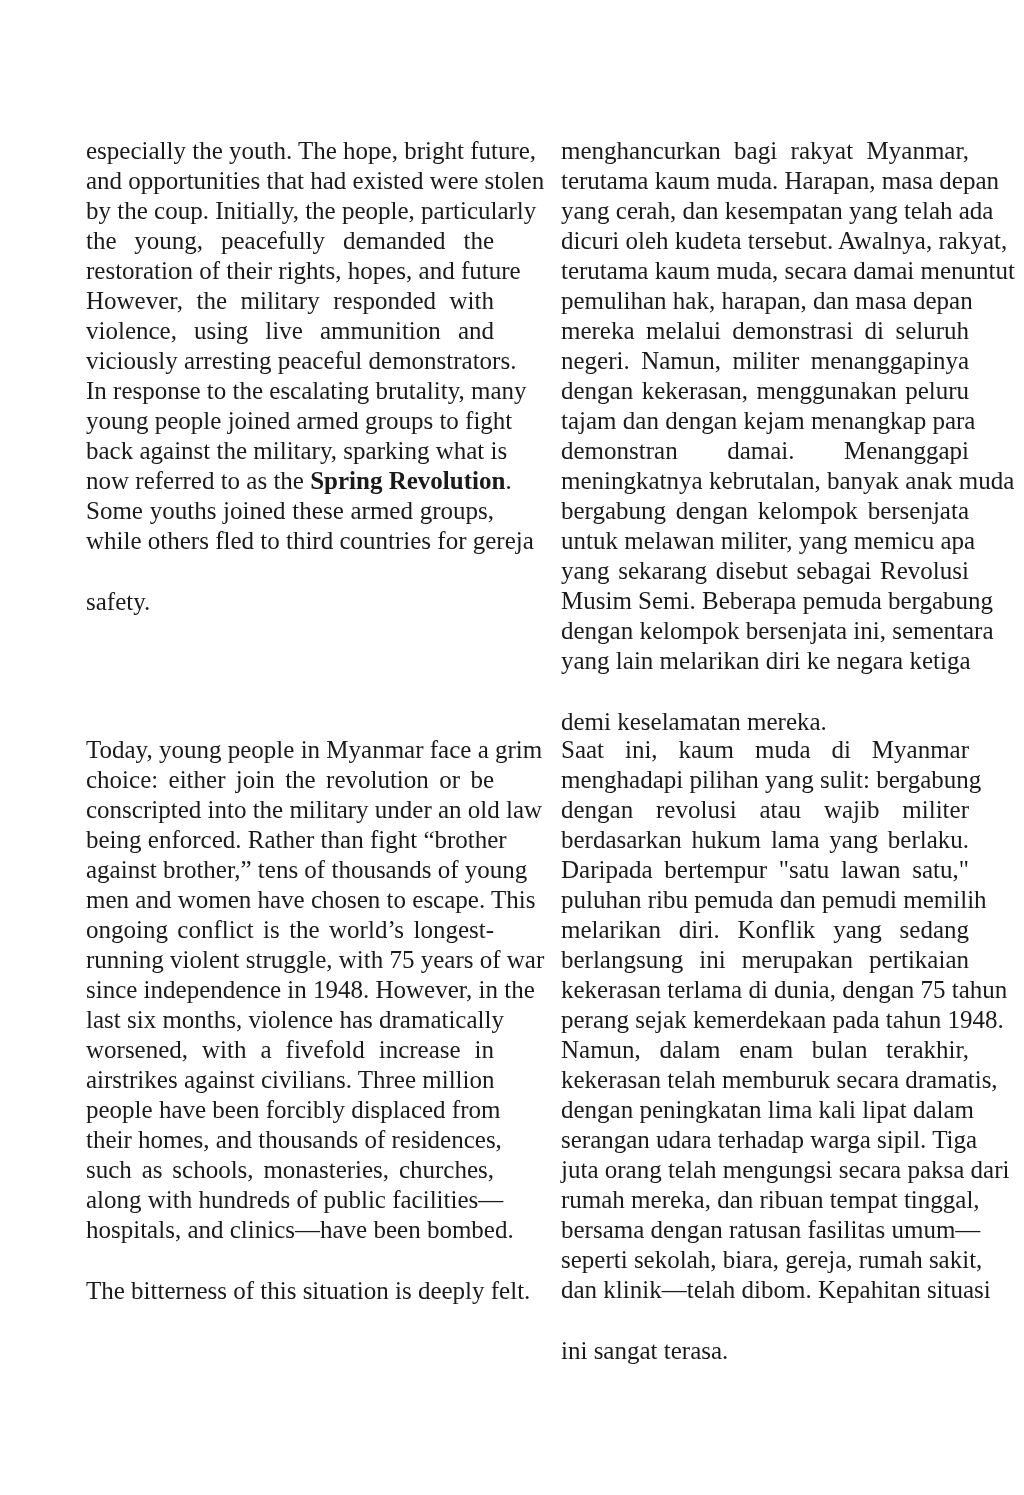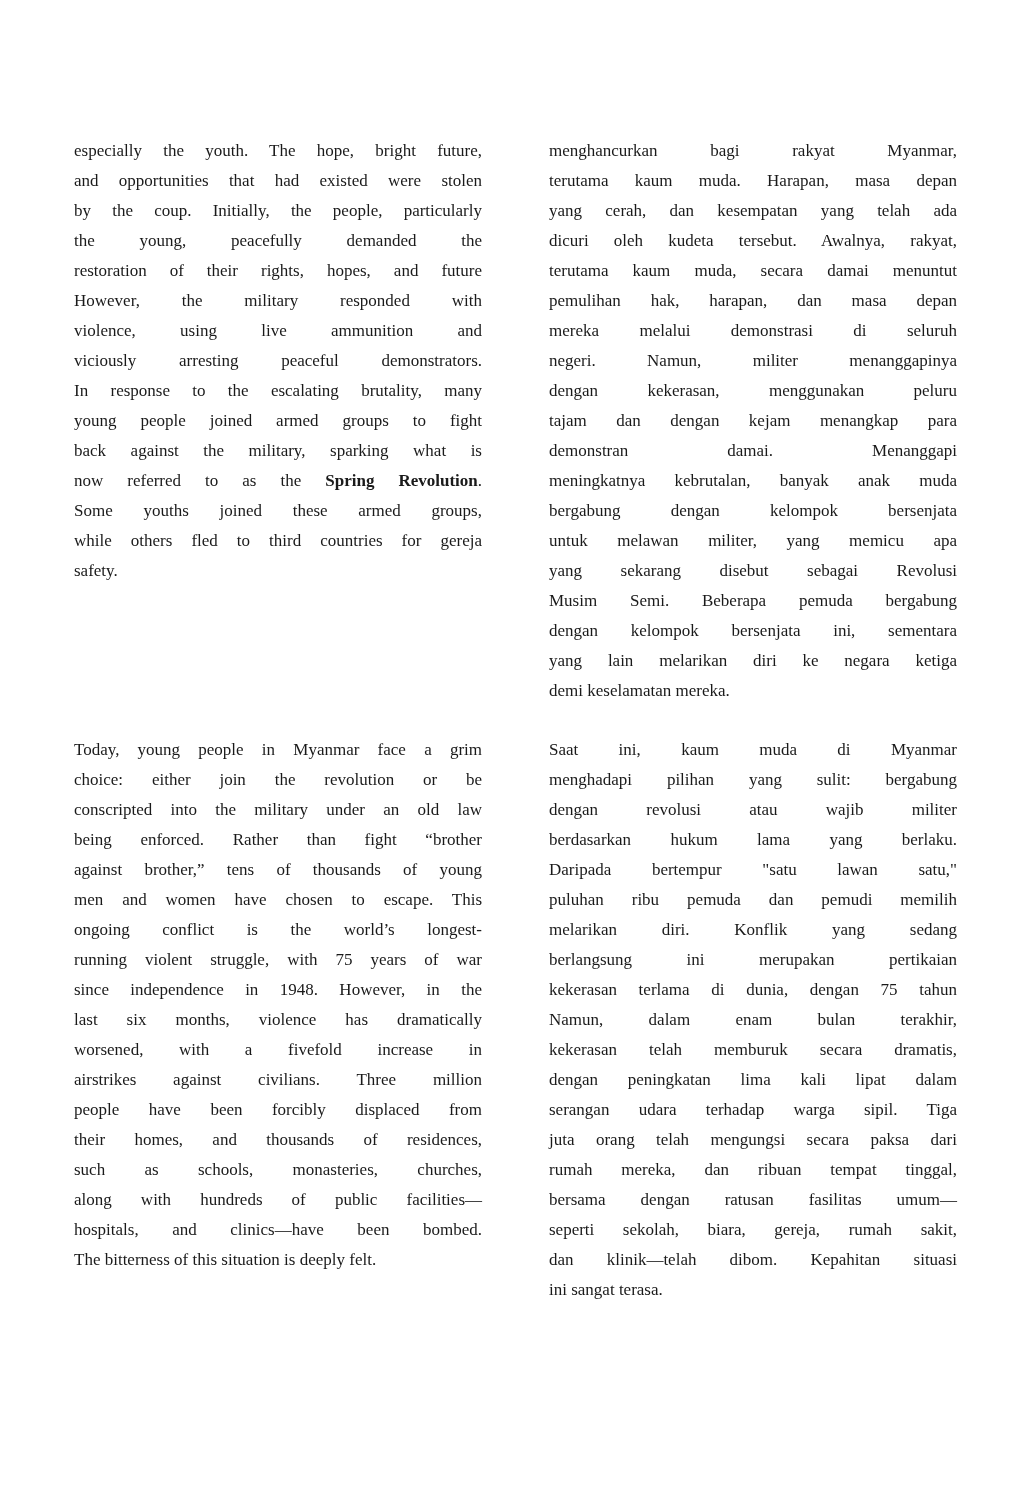--- a/index.html
+++ b/index.html
@@ -16,35 +16,36 @@
       color: #1a1a1a;
     }
     .column {
       position: absolute;
       width: 408px;
     }
     .col-left { left: 70px; }
     .col-right { left: 545px; }
     .para {
       position: absolute;
-      left: 4px;
+      left: 16px;
       width: 408px;
-      font-size: 17px;
+      font-size: 25px;
       line-height: 30px;
     }
     .line {
       display: block;
       height: 30px;
       white-space: nowrap;
       text-align: justify;
       text-align-last: justify;
     }
     .line.last {
       text-align: right;
       text-align-last: left;
+      margin-top: 31px;
     }
     .em-bold {
       font-weight: bold;
     }
     .p1 { top: 136px; }
     .p2 { top: 735px; }
   </style>
 </head>
 <body>
 
@@ -113,20 +114,21 @@
   <div class="para p2">
       <span class="line">Saat ini, kaum muda di Myanmar</span>
       <span class="line">menghadapi pilihan yang sulit: bergabung</span>
       <span class="line">dengan revolusi atau wajib militer</span>
       <span class="line">berdasarkan hukum lama yang berlaku.</span>
       <span class="line">Daripada bertempur "satu lawan satu,"</span>
       <span class="line">puluhan ribu pemuda dan pemudi memilih</span>
       <span class="line">melarikan diri. Konflik yang sedang</span>
       <span class="line">berlangsung ini merupakan pertikaian</span>
       <span class="line">kekerasan terlama di dunia, dengan 75 tahun</span>
+      <span class="line">perang sejak kemerdekaan pada tahun 1948.</span>
       <span class="line">Namun, dalam enam bulan terakhir,</span>
       <span class="line">kekerasan telah memburuk secara dramatis,</span>
       <span class="line">dengan peningkatan lima kali lipat dalam</span>
       <span class="line">serangan udara terhadap warga sipil. Tiga</span>
       <span class="line">juta orang telah mengungsi secara paksa dari</span>
       <span class="line">rumah mereka, dan ribuan tempat tinggal,</span>
       <span class="line">bersama dengan ratusan fasilitas umum—</span>
       <span class="line">seperti sekolah, biara, gereja, rumah sakit,</span>
       <span class="line">dan klinik—telah dibom. Kepahitan situasi</span>
       <span class="line last">ini sangat terasa.</span>

